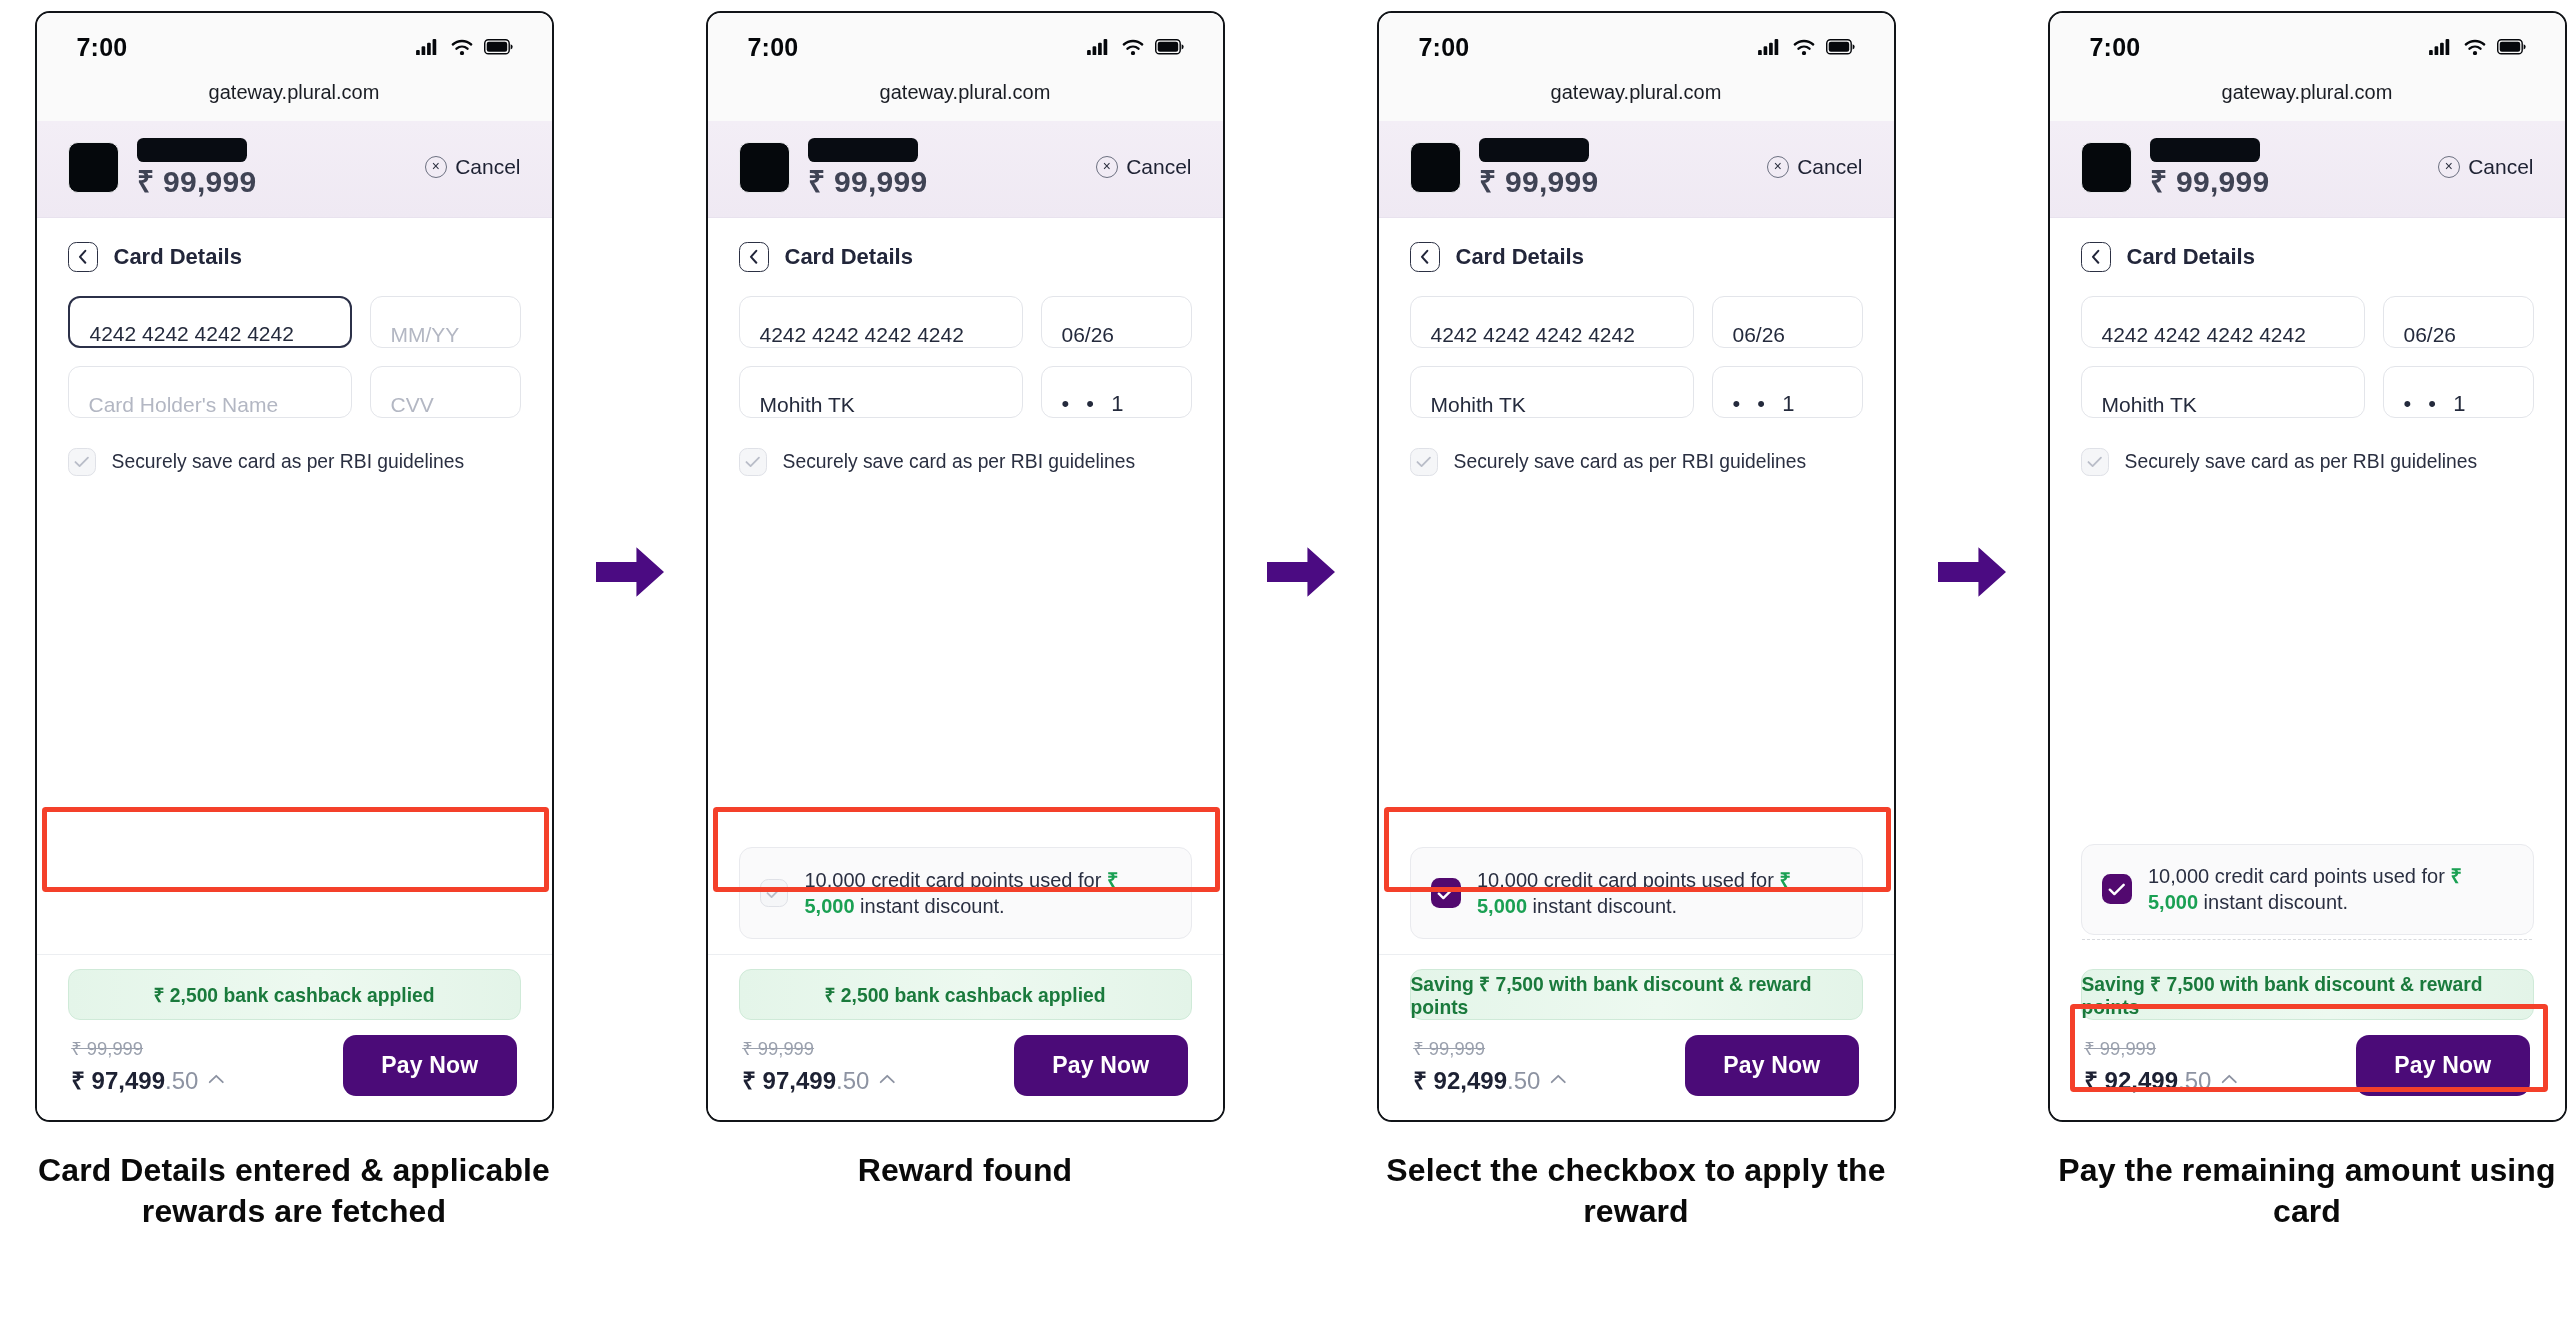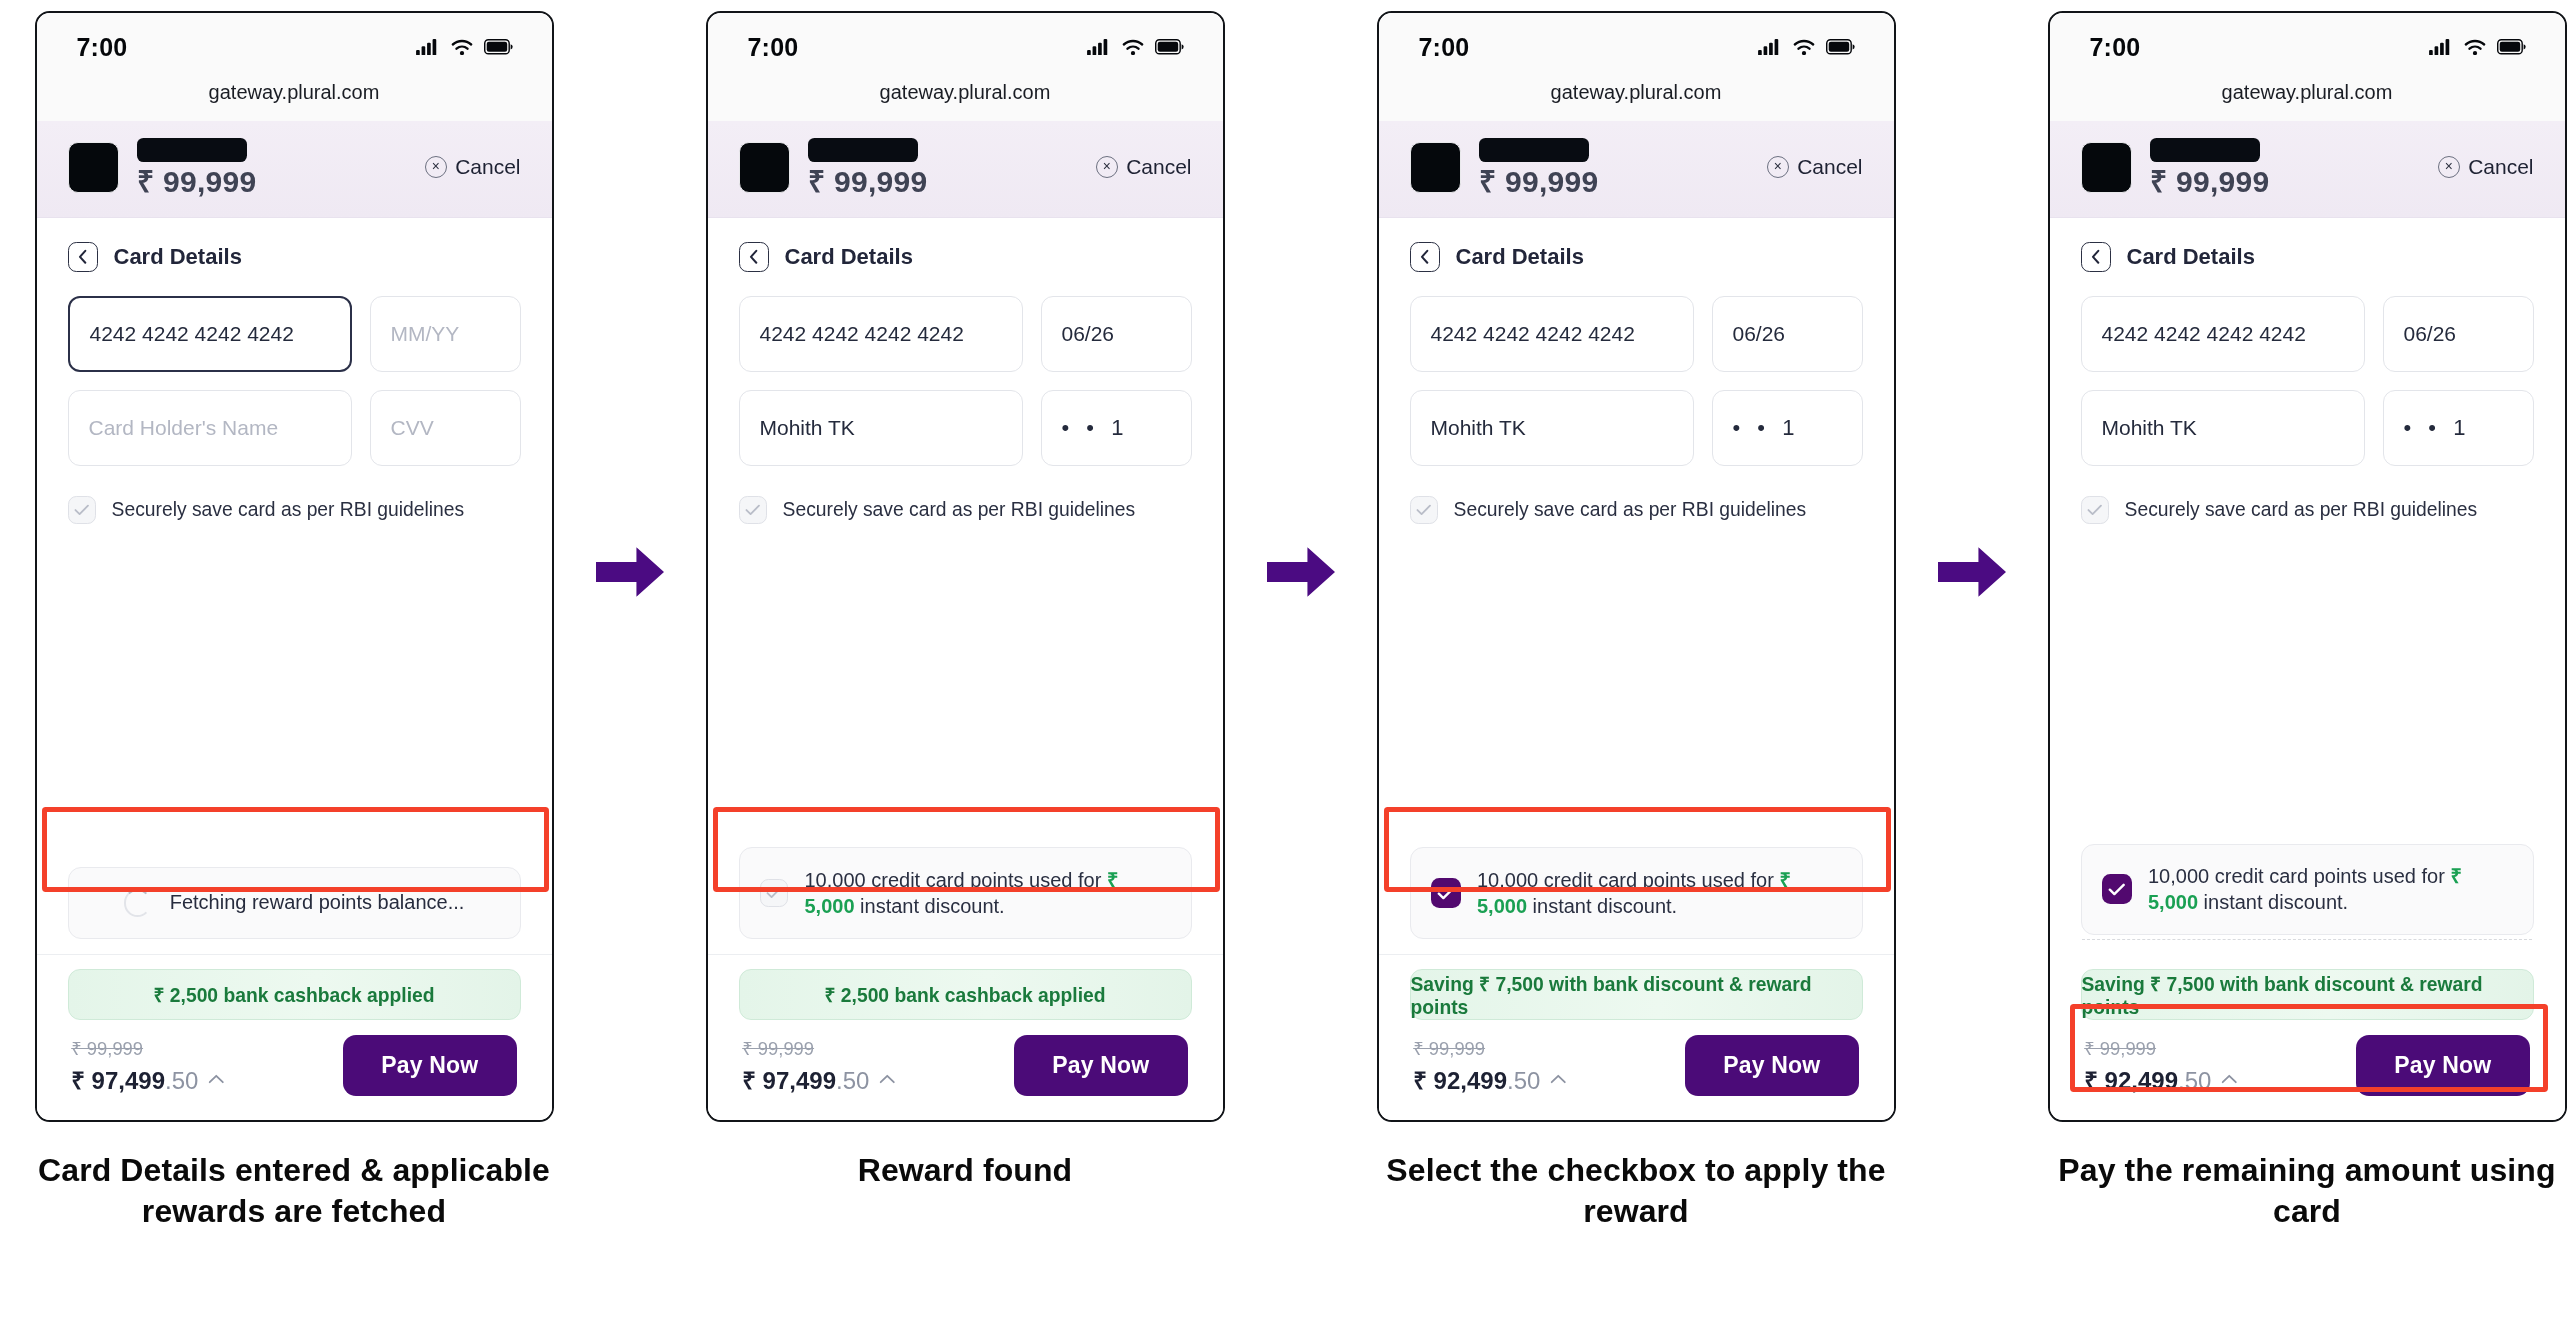--- a/index.html
+++ b/index.html
@@ -141,25 +141,25 @@
     display: flex; align-items: center; justify-content: center;
   }
   .sec-title {
     font-size: 22px;
     font-weight: 700;
     color: #22263a;
   }
 
   .field-row { display: flex; gap: 17.5px; margin-bottom: 18.4px; }
   .field {
-    height: 76px;
+    height: 52px;
     border: 1.5px solid #e3e5ea;
     border-radius: 12px;
     display: flex;
-    align-items: center;
+    align-items: flex-end;
     padding: 0 20px;
     font-size: 21px;
     color: #242a3c;
     background: #fff;
   }
   .field.wide { flex: 1 1 auto; }
   .field.narrow { flex: 0 0 151px; }
   .field.focused { border: 2.2px solid #2b3048; }
   .field .ph { color: #b3b7c3; }
   .field .cvvdots { letter-spacing: 5.5px; font-size: 22px; }
@@ -371,26 +371,20 @@
           <span class="cb-grey">
             <svg width="15.6" height="12" viewBox="0 0 17 13">
               <path d="M1.6 6.6 L6.1 11 L15.2 1.8" stroke="#b9bdc8" stroke-width="2" fill="none" stroke-linecap="round" stroke-linejoin="round"></path>
             </svg>
           </span>
           <span class="savecard-label">Securely save card as per RBI guidelines</span>
         </div>
 
         <div class="spacer"></div>
 
-        <div class="reward-zone">
-          <div class="reward-card center">
-            <span class="spinner"></span>
-            <span class="reward-loading-text">Fetching reward points balance...</span>
-          </div>
-        </div>
       </div>
 
       <div class="footer">
         <div class="savings-pill">₹ 2,500 bank cashback applied</div>
         <div class="paybar">
           <div class="amt-col">
             <span class="amt-old">₹ 99,999</span>
             <span class="amt-new-row">
               <span class="amt-new">
                 <span>₹ 97,499</span><span class="dec">.50</span>

